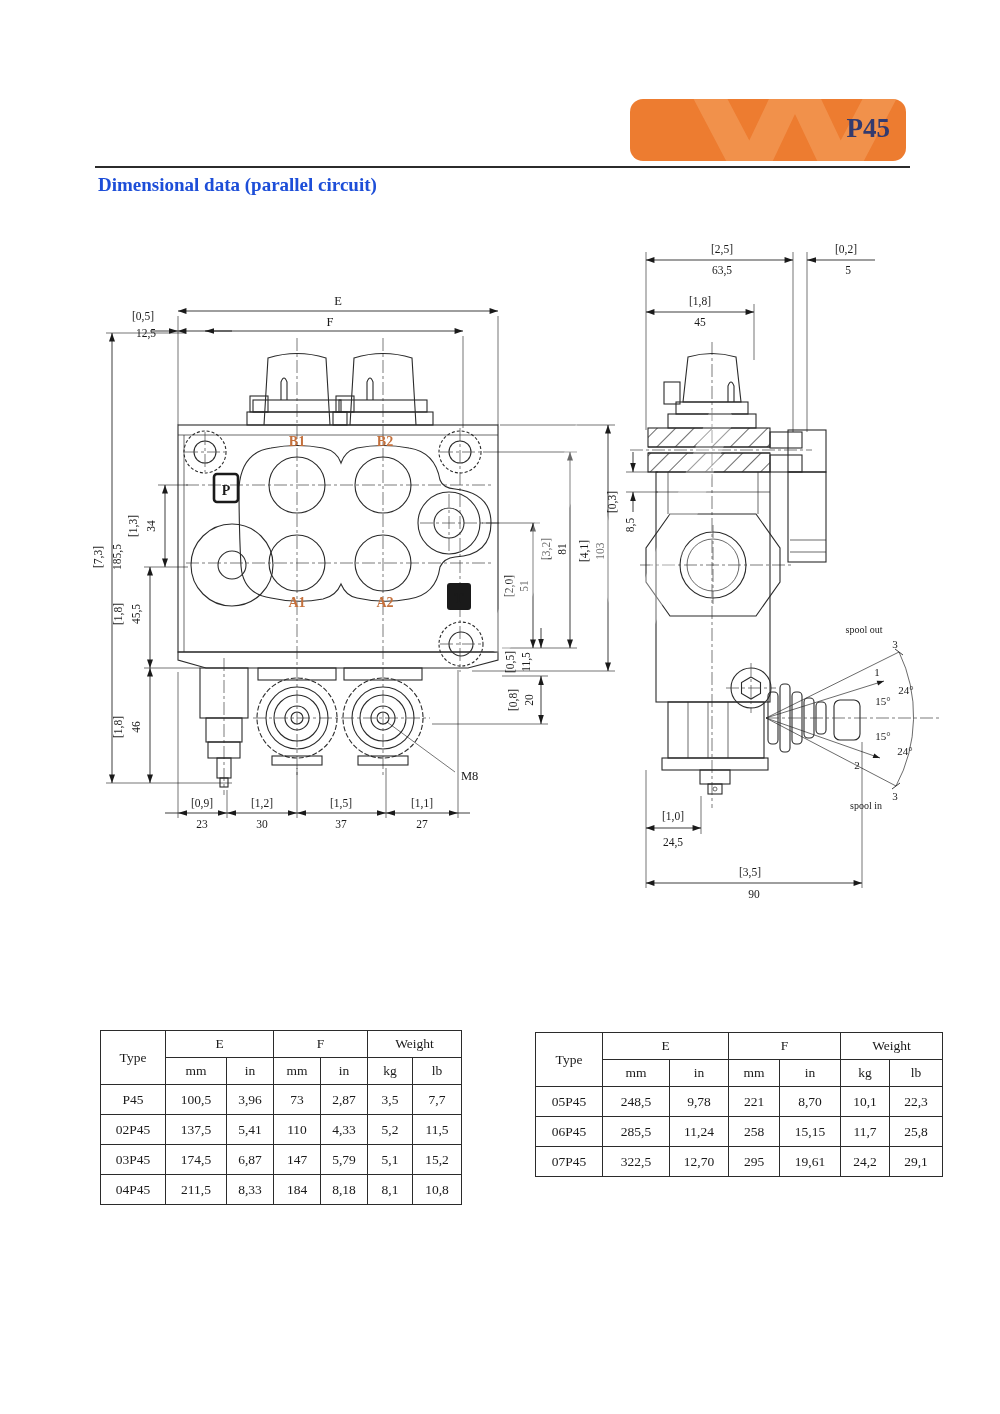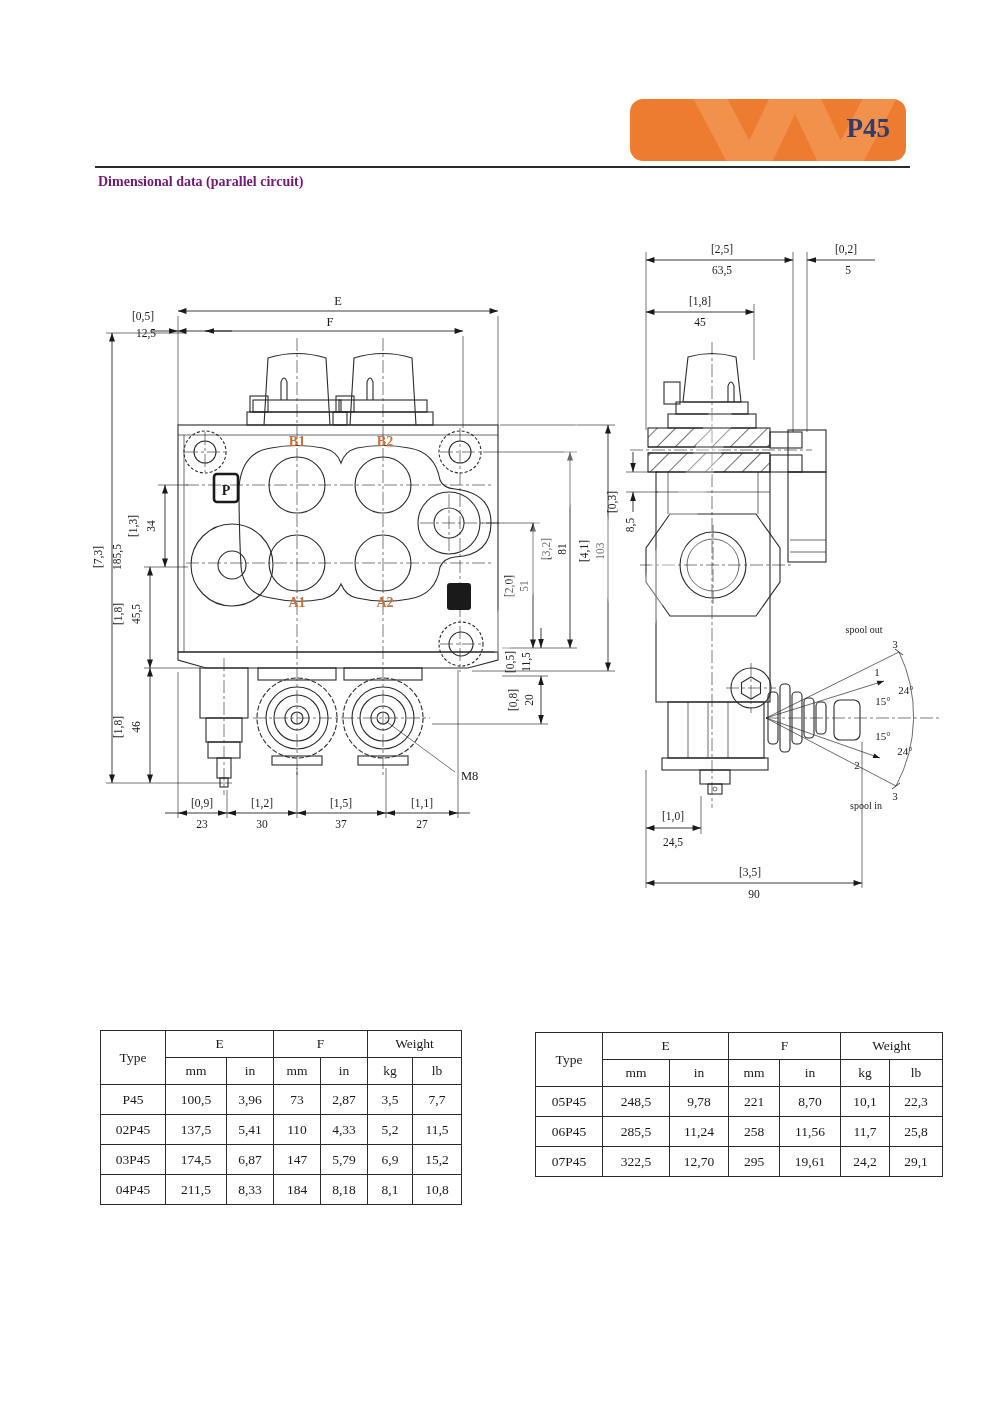--- a/index.html
+++ b/index.html
@@ -5,21 +5,21 @@
   html,body{margin:0;padding:0;background:#e8e8e8;}
   #page{position:relative;width:1000px;height:1414px;background:#ffffff;margin:0 auto;
         font-family:"Liberation Serif",serif;color:#1a1a1a;overflow:hidden;}
   
   #brand-box{position:absolute;left:630px;top:99px;width:276px;height:62px;background:#ED7C30;
              border-radius:13px;overflow:hidden;}
   #brand-code{position:absolute;right:16px;top:14px;font-size:27px;font-weight:bold;color:#333A6E;
               font-family:"Liberation Serif",serif;}
   #brand-mark{position:absolute;left:60px;top:-30px;width:220px;height:120px;opacity:.55;}
   #head-rule{position:absolute;left:95px;top:166px;width:815px;height:2px;background:#2b2b2b;}
-  #page-title{position:absolute;left:98px;top:174px;font-size:14px;font-weight:bold;color:#701a75;}
+  #page-title{position:absolute;left:98px;top:174px;font-size:19px;font-weight:bold;color:#1d4ed8;}
   
   #drawing{position:absolute;left:0;top:0;width:1000px;height:950px;}
   .ln{stroke:#2b2b2b;stroke-width:1.1;fill:none;}
   .lt{stroke:#2b2b2b;stroke-width:.7;fill:none;}
   .cl{stroke:#444;stroke-width:.7;fill:none;stroke-dasharray:13 3 3 3;}
   .dim{stroke:#1a1a1a;stroke-width:.85;fill:none;}
   .ext{stroke:#1a1a1a;stroke-width:.6;fill:none;}
   .hatch{fill:url(#hp);stroke:#2b2b2b;stroke-width:1.1;}
   .arrf{fill:#1a1a1a;stroke:none;}
   text{font-family:"Liberation Serif",serif;fill:#1a1a1a;}
@@ -414,21 +414,21 @@
       <td class="r it">4,33</td>
       <td class="r">5,2</td>
       <td class="r it">11,5</td>
     </tr>
     <tr>
       <td class="r">03P45</td>
       <td class="r">174,5</td>
       <td class="r it">6,87</td>
       <td class="r">147</td>
       <td class="r it">5,79</td>
-      <td class="r">6,9</td>
+      <td class="r">5,1</td>
       <td class="r it">15,2</td>
     </tr>
     <tr>
       <td class="r">04P45</td>
       <td class="r">211,5</td>
       <td class="r it">8,33</td>
       <td class="r">184</td>
       <td class="r it">8,18</td>
       <td class="r">8,1</td>
       <td class="r it">10,8</td>
@@ -459,21 +459,21 @@
       <td class="r">221</td>
       <td class="r it">8,70</td>
       <td class="r">10,1</td>
       <td class="r it">22,3</td>
     </tr>
     <tr>
       <td class="r">06P45</td>
       <td class="r">285,5</td>
       <td class="r it">11,24</td>
       <td class="r">258</td>
-      <td class="r it">11,56</td>
+      <td class="r it">15,15</td>
       <td class="r">11,7</td>
       <td class="r it">25,8</td>
     </tr>
     <tr>
       <td class="r">07P45</td>
       <td class="r">322,5</td>
       <td class="r it">12,70</td>
       <td class="r">295</td>
       <td class="r it">19,61</td>
       <td class="r">24,2</td>

